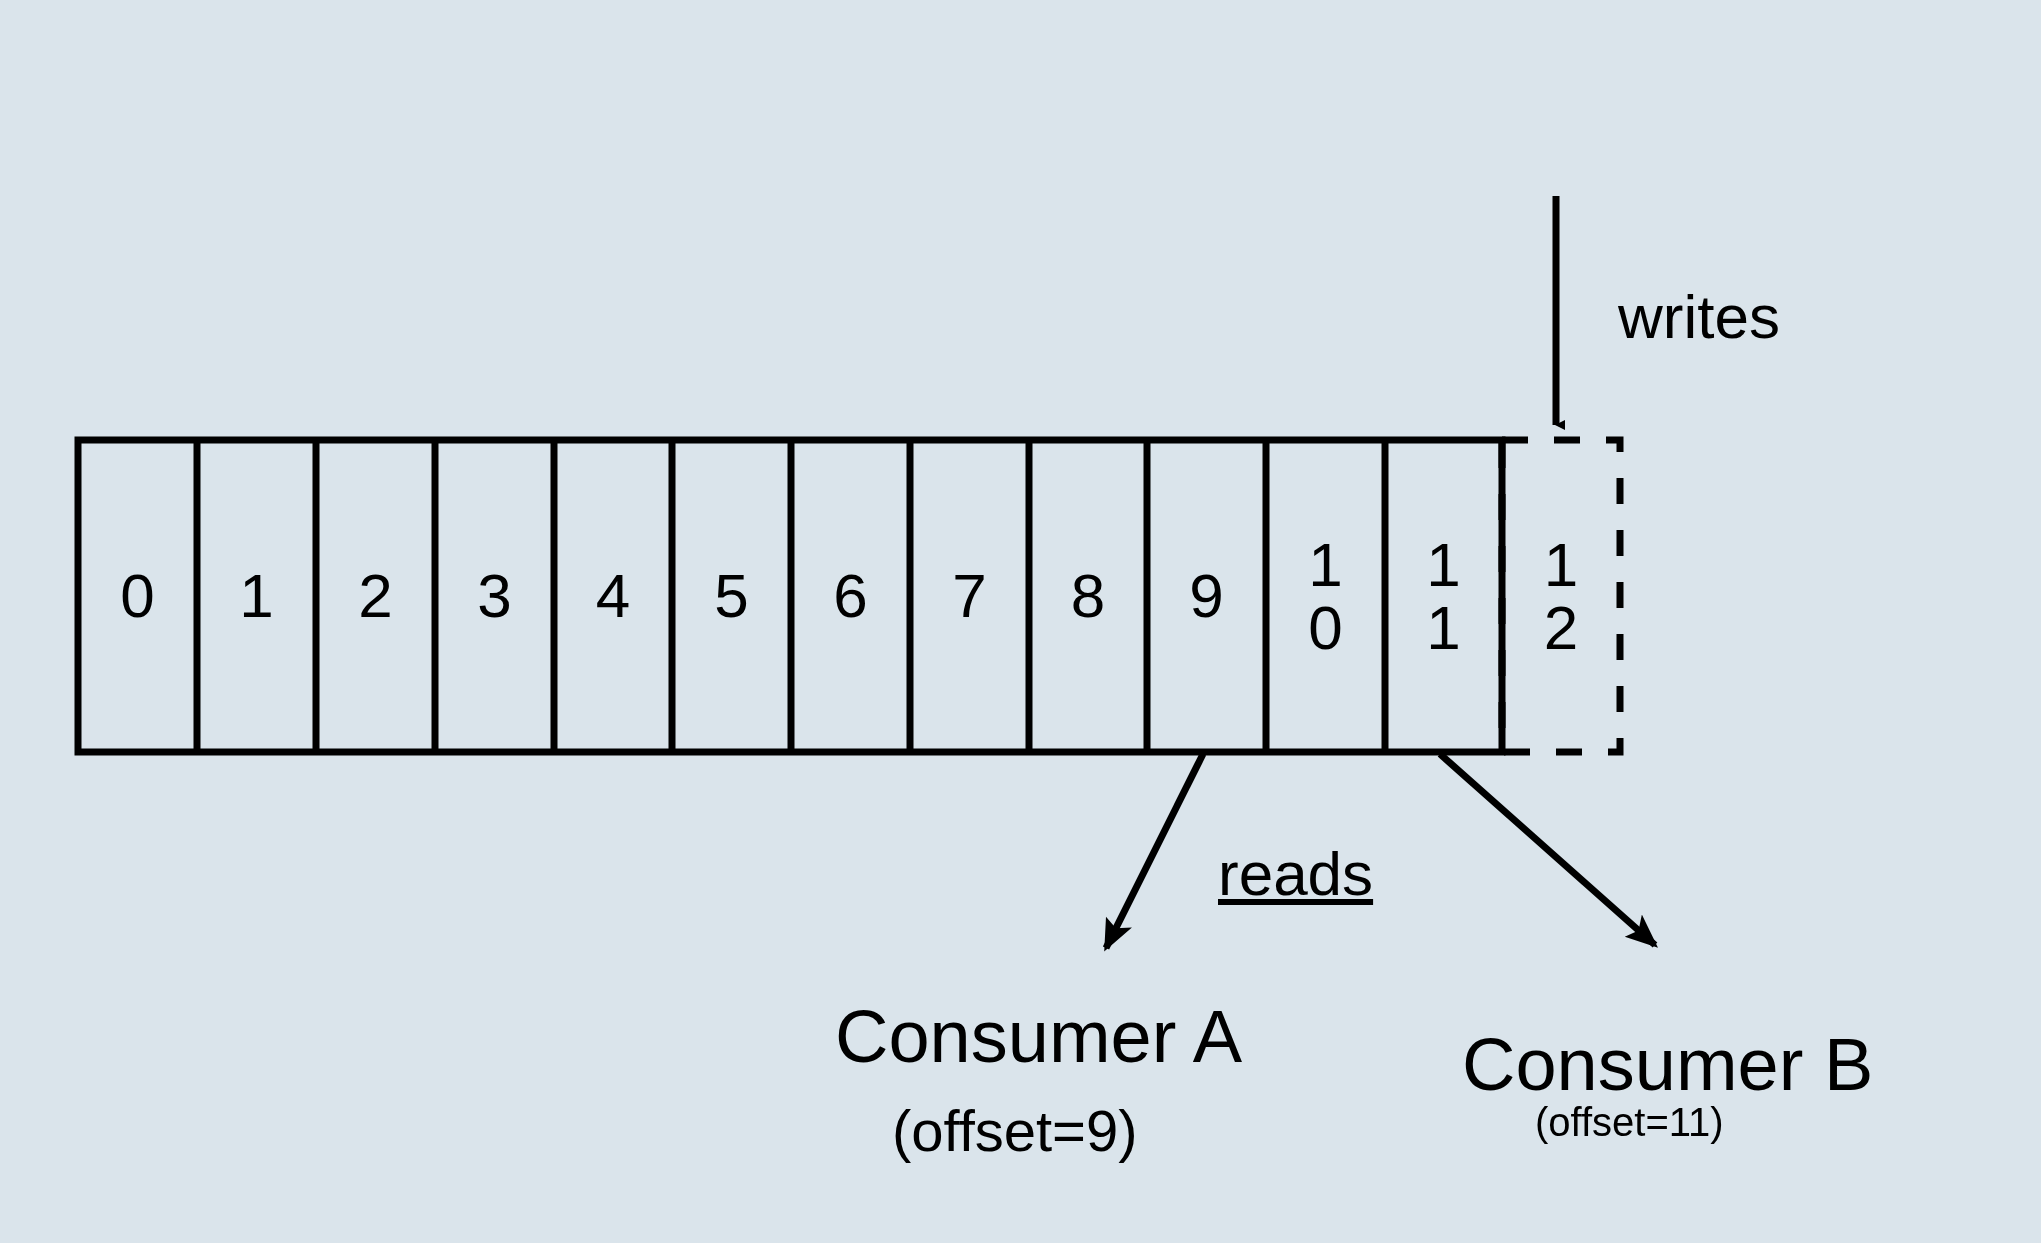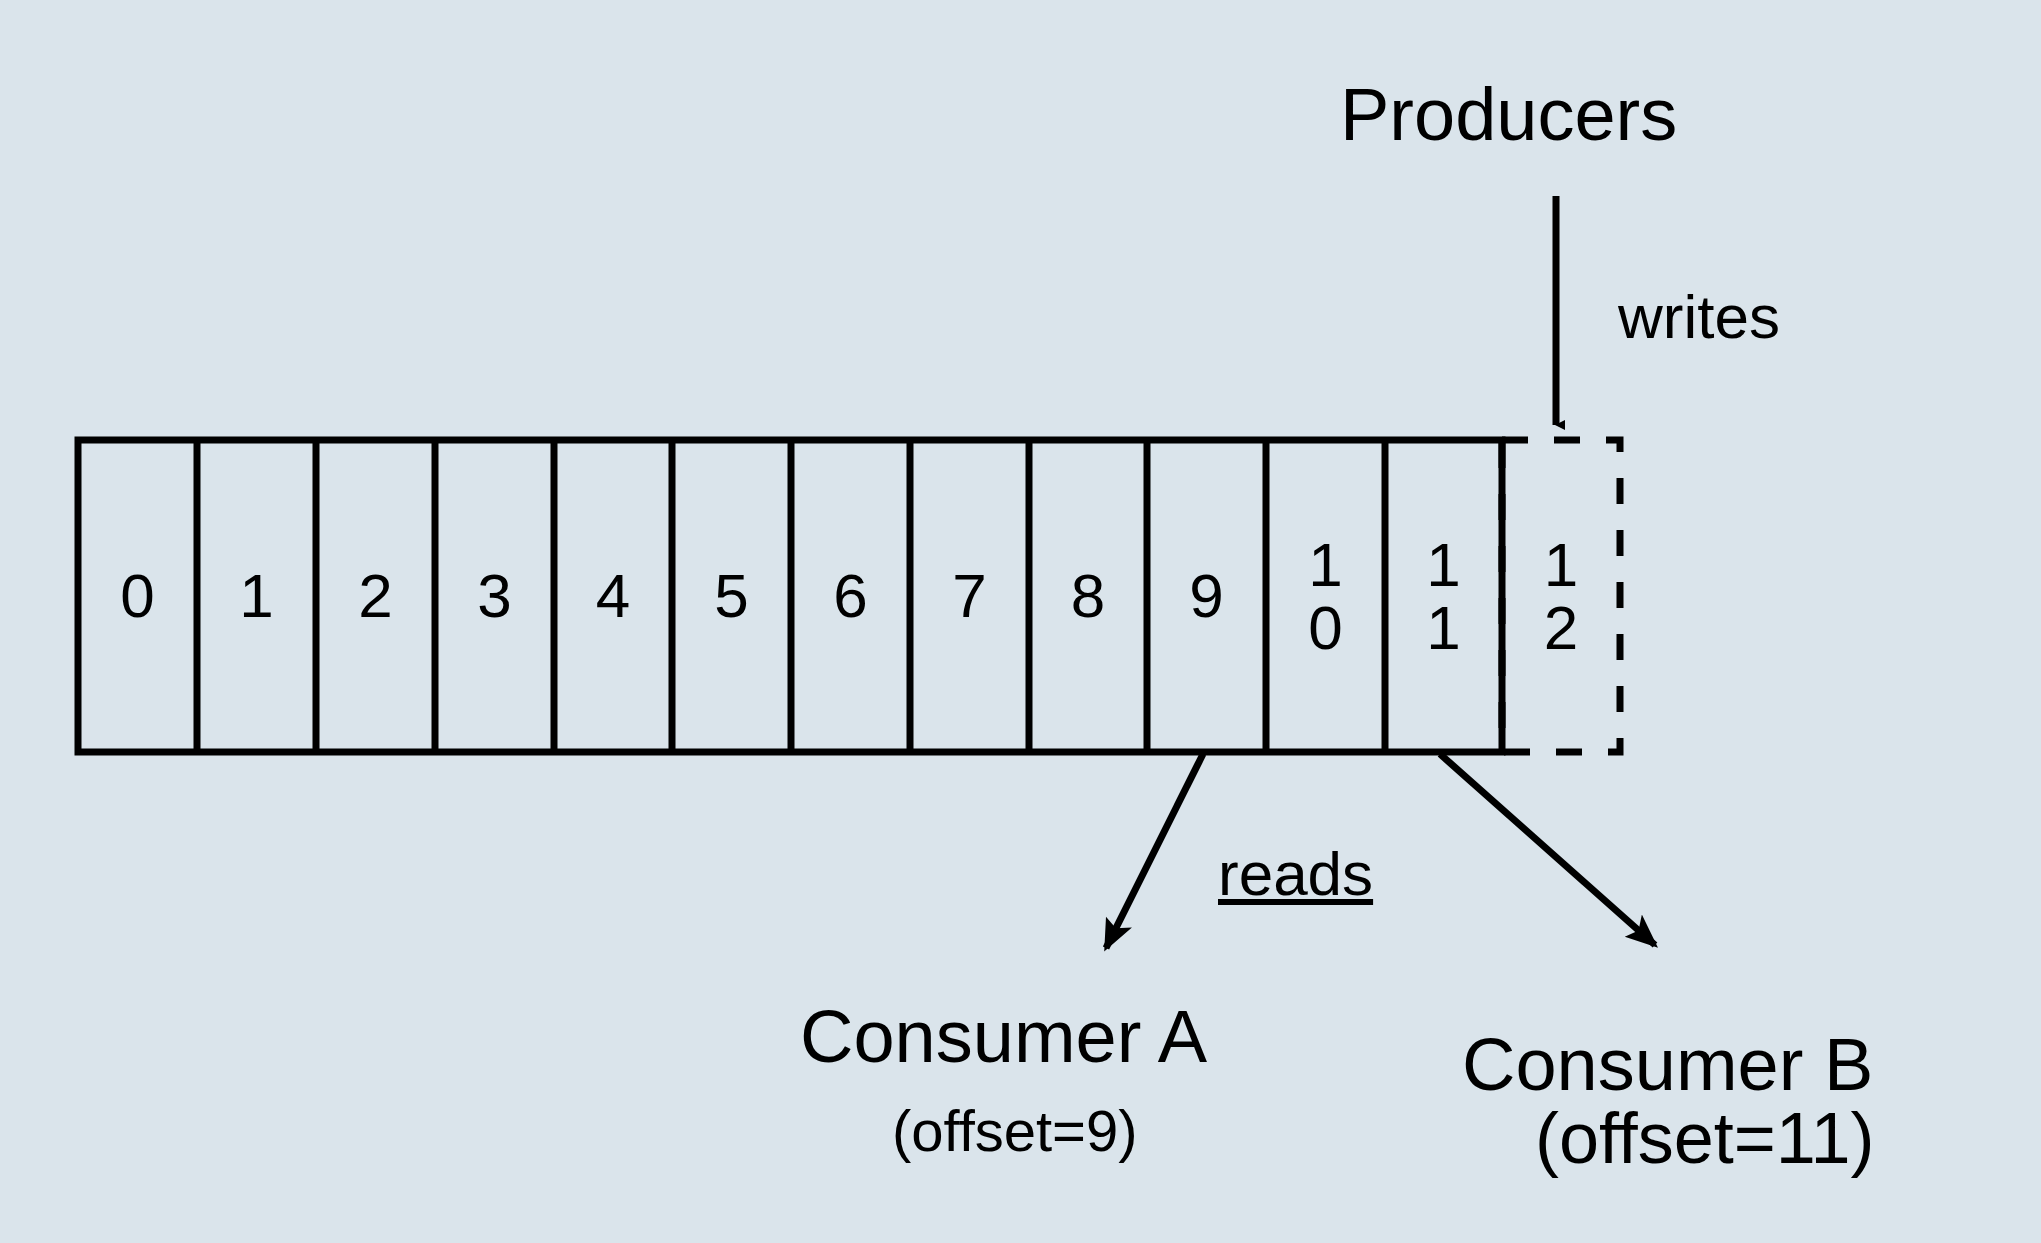--- a/index.html
+++ b/index.html
@@ -44,39 +44,39 @@
     font-size: 62px;
     margin-top: 34px;
   }
   .lbl-reads {
     left: 1218px;
     top: 843px;
     font-size: 62px;
     text-decoration: underline;
   }
   .lbl-consumer-a {
-    left: 800px;
+    left: 835px;
     top: 1000px;
     font-size: 74px;
   }
   .lbl-offset-a {
     left: 892px;
     top: 1102px;
     font-size: 58px;
   }
   .lbl-consumer-b {
     left: 1462px;
     top: 1000px;
     font-size: 74px;
     margin-top: 28px;
   }
   .lbl-offset-b {
     left: 1535px;
     top: 1102px;
-    font-size: 72px;
+    font-size: 40px;
   }
   .cells-layer {
     position: absolute;
     left: 0;
     top: 0;
     width: 2041px;
     height: 1243px;
   }
   .cell-text {
     position: absolute;
@@ -178,21 +178,20 @@
     <div class="cell-text" style="left:1385px;width:117px">
         <span>1</span>
         <span>1</span>
       </div>
     <div class="cell-text" style="left:1502px;width:118px">
         <span>1</span>
         <span>2</span>
       </div>
   </div>
 
-  <div class="lbl lbl-producers">Producers</div>
 
   <div class="lbl lbl-writes">writes</div>
 
   <div class="lbl lbl-reads">reads</div>
 
   <div class="lbl lbl-consumer-a">Consumer A</div>
   <div class="lbl lbl-offset-a">(offset=9)</div>
 
   <div class="lbl lbl-consumer-b">Consumer B</div>
   <div class="lbl lbl-offset-b">(offset=11)</div>

